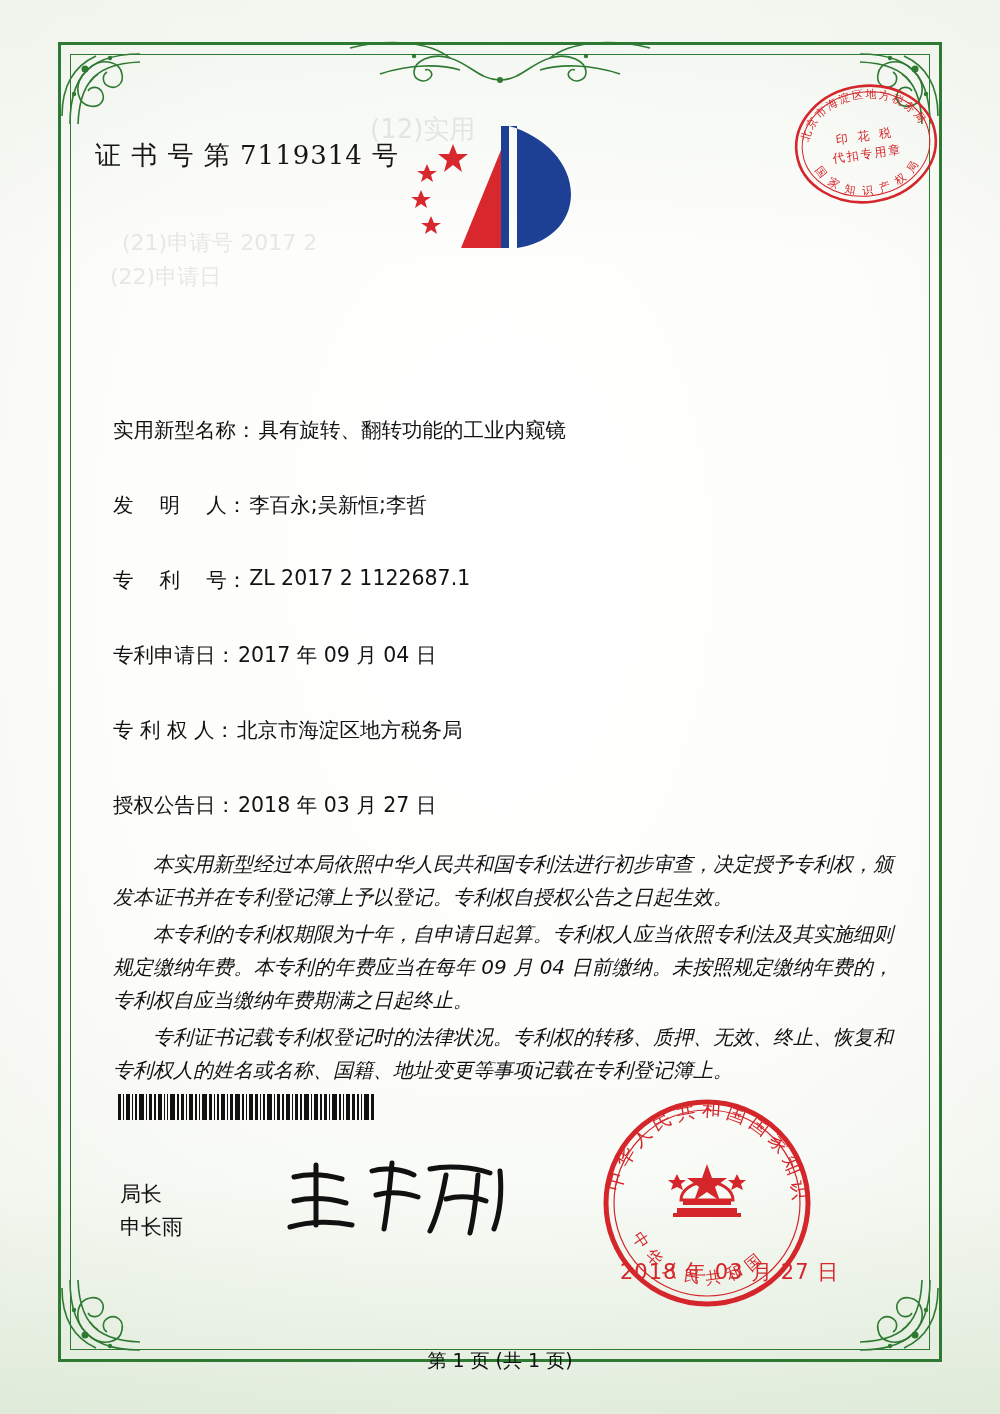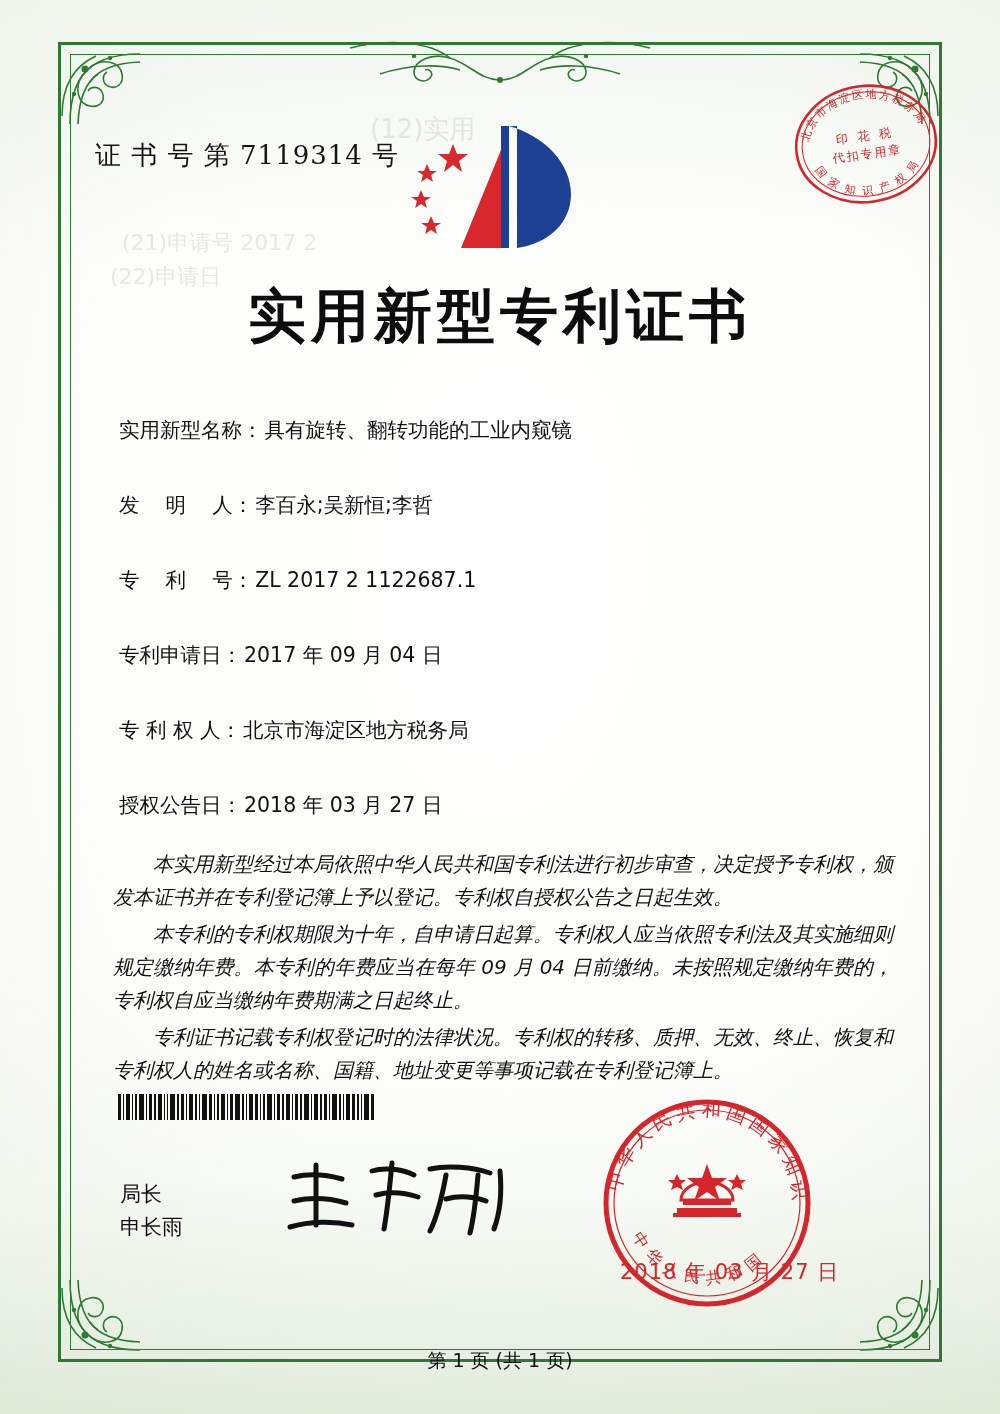--- a/index.html
+++ b/index.html
@@ -106,26 +106,25 @@
 
   
   .fields {
     position: absolute;
     left: 113px;
     top: 416px;
     width: 790px;
   }
   .field-row {
     display: flex;
-    align-items: center;
+    align-items: flex-start;
     margin-bottom: 47px;
     font-size: 20.5px;
     color: #121212;
     font-family: "DejaVu Sans", "Liberation Sans", sans-serif;
-    margin-left: 6px;
   }
   .field-label {
     white-space: pre;
     flex: 0 0 auto;
   }
   .field-value {
     margin-left: 2px;
   }
 
   
@@ -355,21 +354,20 @@
         <path id="taxArcBot" d="M 20 72 A 56 44 0 0 0 132 72" fill="none"></path>
         <text font-size="11" fill="#d4262b" font-family="'DejaVu Sans','Liberation Sans',sans-serif" letter-spacing="2">
           <textPath href="#taxArcBot" startOffset="8%">国 家 知 识 产 权 局</textPath>
         </text>
         <text x="76" y="62" text-anchor="middle" font-size="12" fill="#d4262b" letter-spacing="3" font-family="'DejaVu Sans','Liberation Sans',sans-serif">印 花 税</text>
         <text x="76" y="80" text-anchor="middle" font-size="12" fill="#d4262b" letter-spacing="2" font-family="'DejaVu Sans','Liberation Sans',sans-serif">代扣专用章</text>
       </g>
     </svg>
   </div>
 
-  <div class="title">实用新型专利证书</div>
 
   <div class="fields">
     <div class="field-row">
       <span class="field-label">实用新型名称：</span>
       <span class="field-value">具有旋转、翻转功能的工业内窥镜</span>
     </div>
     <div class="field-row">
       <span class="field-label">发    明    人：</span>
       <span class="field-value">李百永;吴新恒;李哲</span>
     </div>

